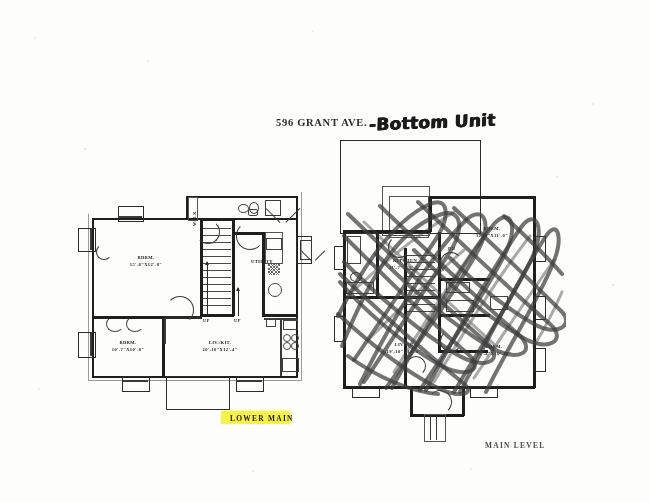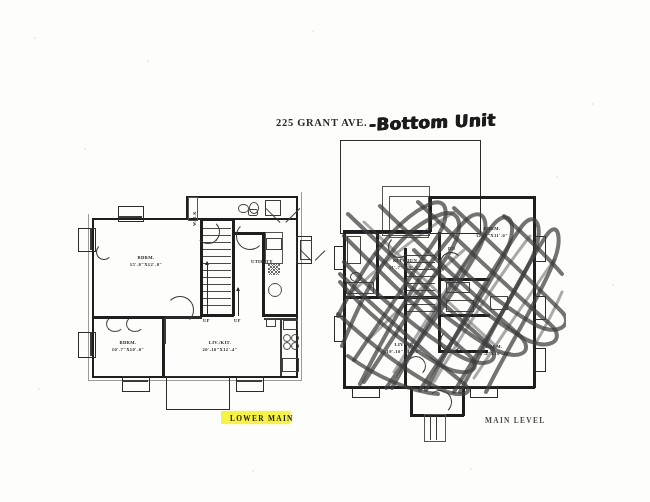--- a/index.html
+++ b/index.html
@@ -35,21 +35,21 @@
   .caption{
     position:absolute;font-size:7.4px;letter-spacing:1.3px;
     color:#4a4a48;font-weight:600;white-space:nowrap;
   }
   #cap-lower{left:230px;top:414px;color:#20201e;z-index:6;}
   #cap-lower-hl{
     position:absolute;left:221px;top:411px;width:69px;height:13px;
     background:#f7f12b;opacity:.88;border-radius:1px;z-index:5;
     box-shadow:2px 0 3px -1px rgba(230,225,20,.9);
   }
-  #cap-main{left:485px;top:416px;}
+  #cap-main{left:485px;top:441px;}
 
   
   .wall{position:absolute;background:#1e1e1e;}
   .wall-thin{position:absolute;background:#3a3a38;}
   .hollow{position:absolute;border:1px solid #2b2b29;background:transparent;}
   .hollow2{position:absolute;border:1px solid #55554f;background:transparent;}
   .rlabel{
     position:absolute;font-size:4.6px;line-height:1.45;
     letter-spacing:.35px;color:#242422;white-space:nowrap;font-weight:600;
   }
@@ -106,21 +106,21 @@
   <div class="speck" style="left:312px;top:30px;width:1.5px;height:1.5px;"></div>
   <div class="speck" style="left:592px;top:103px;width:2px;height:2px;"></div>
   <div class="speck" style="left:612px;top:284px;width:1.5px;height:1.5px;"></div>
   <div class="speck" style="left:38px;top:388px;width:2px;height:2px;"></div>
   <div class="speck" style="left:252px;top:470px;width:1.5px;height:1.5px;"></div>
   <div class="speck" style="left:470px;top:468px;width:2px;height:2px;"></div>
   <div class="speck" style="left:84px;top:148px;width:1.5px;height:1.5px;"></div>
   <div class="speck" style="left:556px;top:176px;width:1.5px;height:1.5px;"></div>
 
   <div id="title-row">
-    <span id="title-printed">225 GRANT AVE.</span><span id="title-hand">-Bottom Unit</span>
+    <span id="title-printed">596 GRANT AVE.</span><span id="title-hand">-Bottom Unit</span>
   </div>
 
   <div id="plan-lower" style="position:absolute;left:0;top:0;">
 
     <div class="wall" style="left:92px;top:218px;width:2px;height:160px;"></div>
     <div class="wall" style="left:92px;top:218px;width:108px;height:2px;"></div>
     <div class="wall" style="left:92px;top:376px;width:206px;height:2px;"></div>
     <div class="wall" style="left:296px;top:196px;width:2px;height:182px;"></div>
     <div class="wall" style="left:186px;top:196px;width:112px;height:2px;"></div>
     <div class="wall" style="left:186px;top:196px;width:2px;height:24px;"></div>

